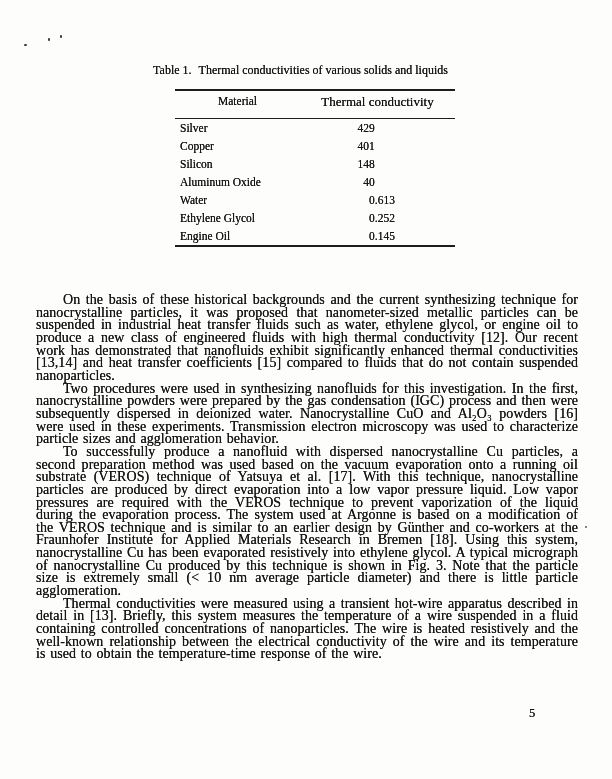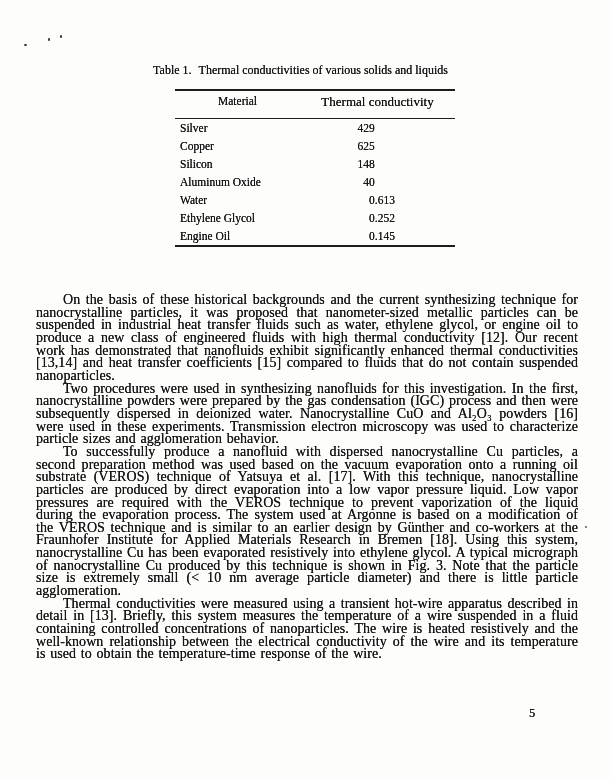--- a/index.html
+++ b/index.html
@@ -66,21 +66,21 @@
         <div class="trow">
           <span class="td-mat">Silver</span>
           <span class="td-val">
             <span class="vi">429</span>
             <span class="vf"></span>
           </span>
         </div>
         <div class="trow">
           <span class="td-mat">Copper</span>
           <span class="td-val">
-            <span class="vi">625</span>
+            <span class="vi">401</span>
             <span class="vf"></span>
           </span>
         </div>
         <div class="trow">
           <span class="td-mat">Silicon</span>
           <span class="td-val">
             <span class="vi">148</span>
             <span class="vf"></span>
           </span>
         </div>

